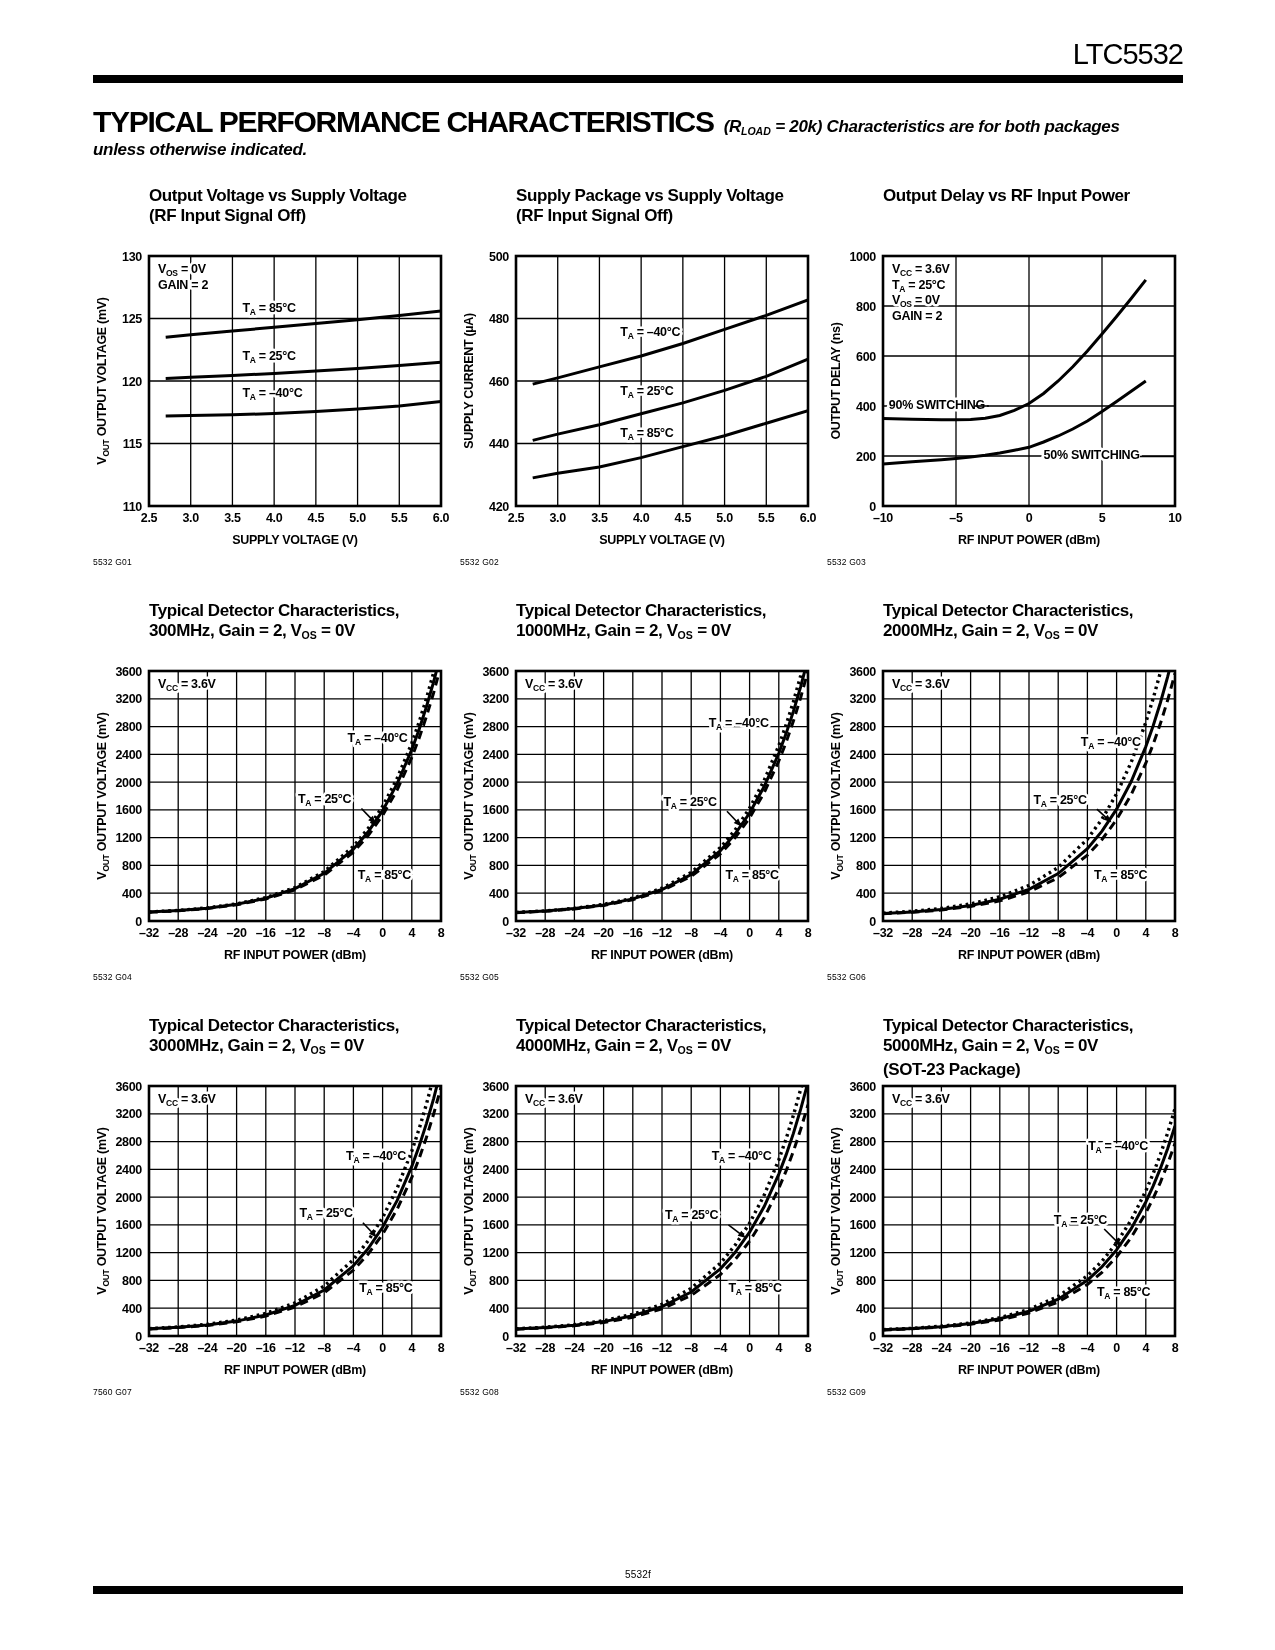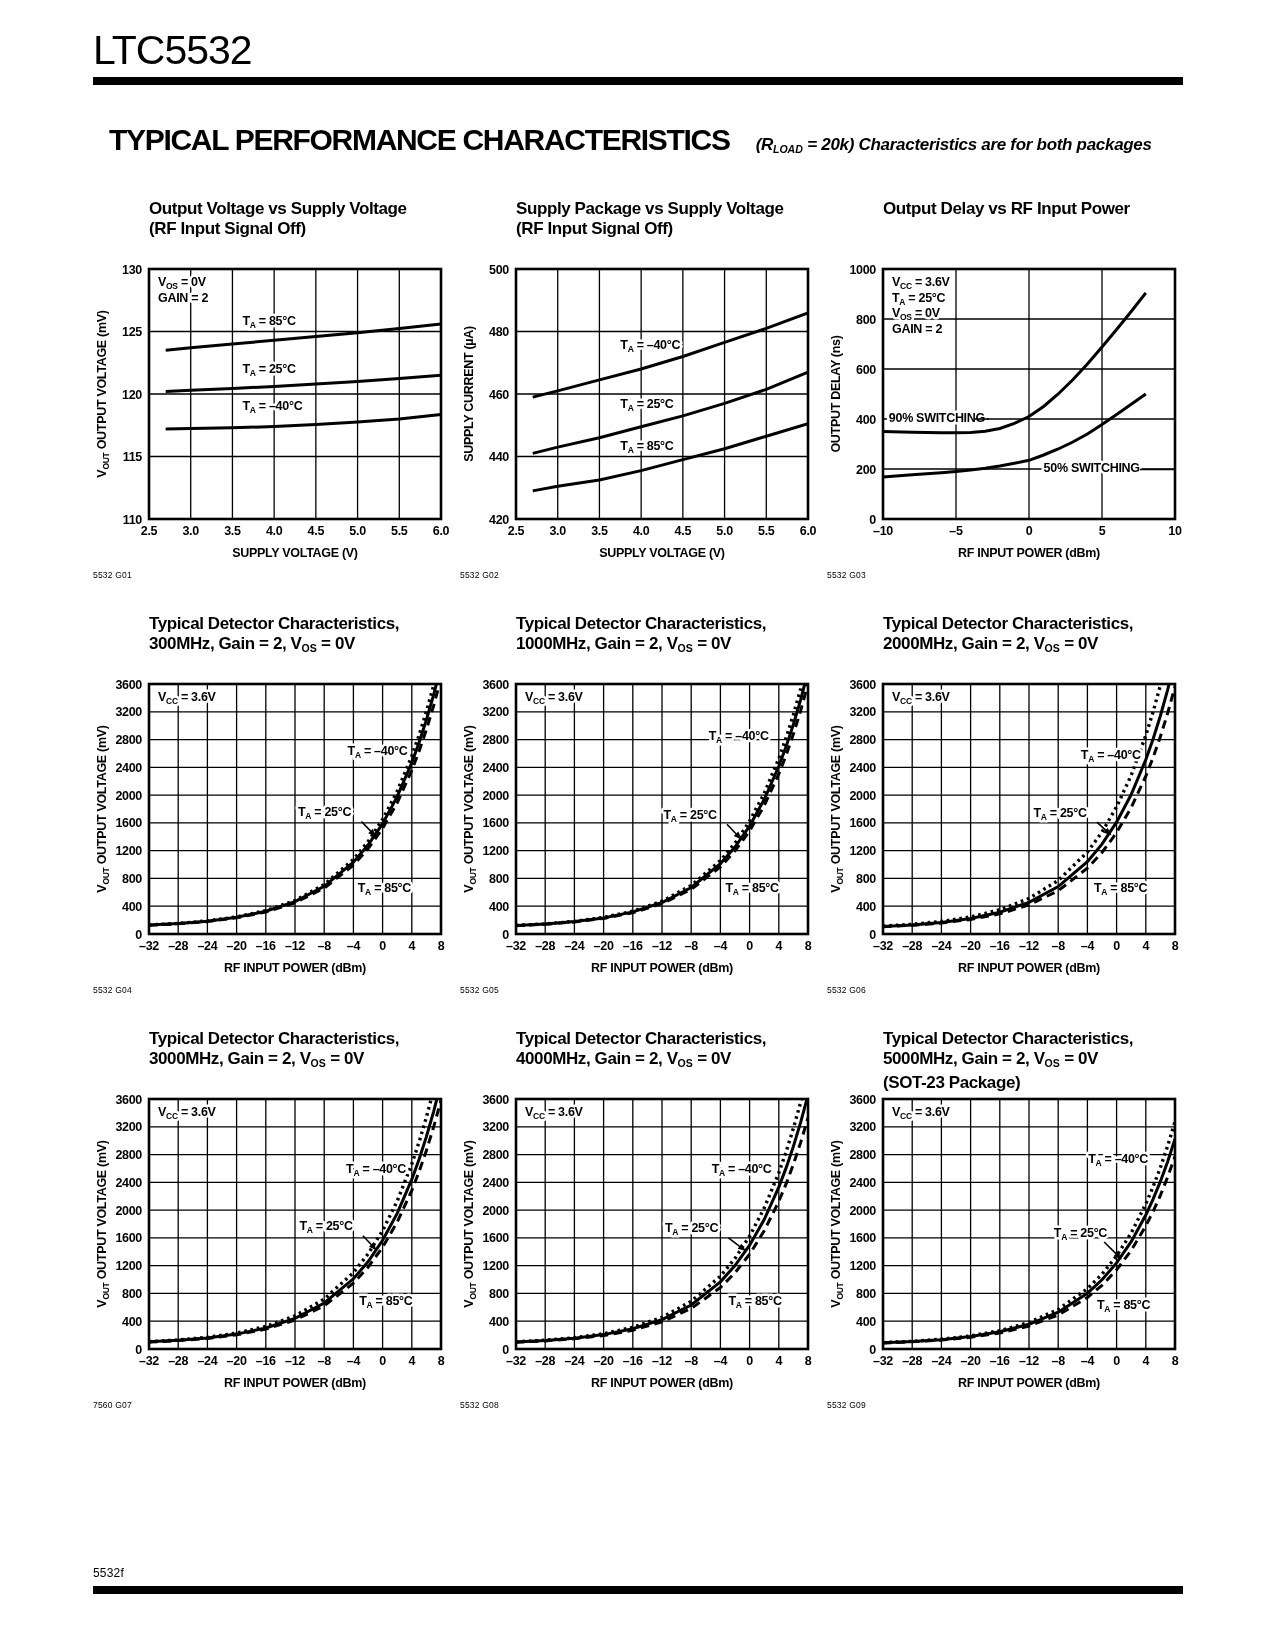--- a/index.html
+++ b/index.html
@@ -4,51 +4,52 @@
 <style>
   * { box-sizing: border-box; }
   html,body { margin:0; padding:0; }
   body {
     width:1275px; height:1650px; background:#fff; color:#000;
     font-family:"Liberation Sans", sans-serif;
     display:flex; flex-direction:column;
     padding:0 92px 56px 93px; overflow:hidden;
   }
   .part {
-    margin-top:30px; text-align:left; font-size:41px; font-weight:400;
+    margin-top:40px; text-align:right; font-size:29px; font-weight:400;
     letter-spacing:-1px; line-height:1;
   }
   .rule { height:8px; background:#000; margin-top:6px; }
   .heading-row { display:flex; align-items:baseline; gap:10px; margin-top:22px; white-space:nowrap; }
-  h1 { margin:16px; font-size:30px; font-weight:700; letter-spacing:-1.3px; }
+  h1 { margin:0; font-size:30px; font-weight:700; letter-spacing:-1.3px; }
   .note { font-size:17px; font-weight:700; letter-spacing:-0.3px;font-style:italic; }
   .note2 { margin-top:1px; }
   #charts-grid { display:grid; grid-template-columns:repeat(3,356px); column-gap:11px; row-gap:34px; margin-top:26px; }
   .chart-title {
     height:64px; display:flex; flex-direction:column; justify-content:flex-start;
     padding-left:56px; font-size:17px; font-weight:700; line-height:20px; letter-spacing:-0.4px;
   }
   .chart-id { font-size:8.5px; text-align:left; padding-right:6px; margin-top:1px; letter-spacing:0.2px; }
   svg text { font-family:"Liberation Sans", sans-serif; }
   footer { margin-top:auto; }
-  .doc-code { text-align:left; font-size:12px; margin-bottom:3px; letter-spacing:0.2px; }
+  .doc-code { text-align:center; font-size:10px; margin-bottom:3px; letter-spacing:0.2px; }
   .footer-row { display:flex; justify-content:space-between; align-items:flex-end; margin-top:12px; }
   .page-num { font-size:68px; font-weight:400; line-height:0.82; letter-spacing:-2px; }
   .sb { font-size:0.62em; vertical-align:-0.24em; letter-spacing:0; }
 </style>
 </head>
 <body>
 
 <header>
   <div class="part">LTC5532</div>
   <div class="rule"></div>
   <div class="heading-row">
     <h1>TYPICAL PERFORMANCE CHARACTERISTICS</h1>
     <span class="note">(R<span class="sb">LOAD</span> = 20k) Characteristics are for both packages</span>
   </div>
+  <div class="note note2">unless otherwise indicated.</div>
 </header>
 
 <main id="charts-grid">
     <div class="chart"><div class="chart-title">
         <div>Output Voltage vs Supply Voltage</div>
         <div>(RF Input Signal Off)</div>
       </div><svg width="356" height="302" viewBox="0 0 356 302">
         <defs>
           <clipPath id="clip0">
             <rect x="56" y="6" width="292" height="250"></rect>

